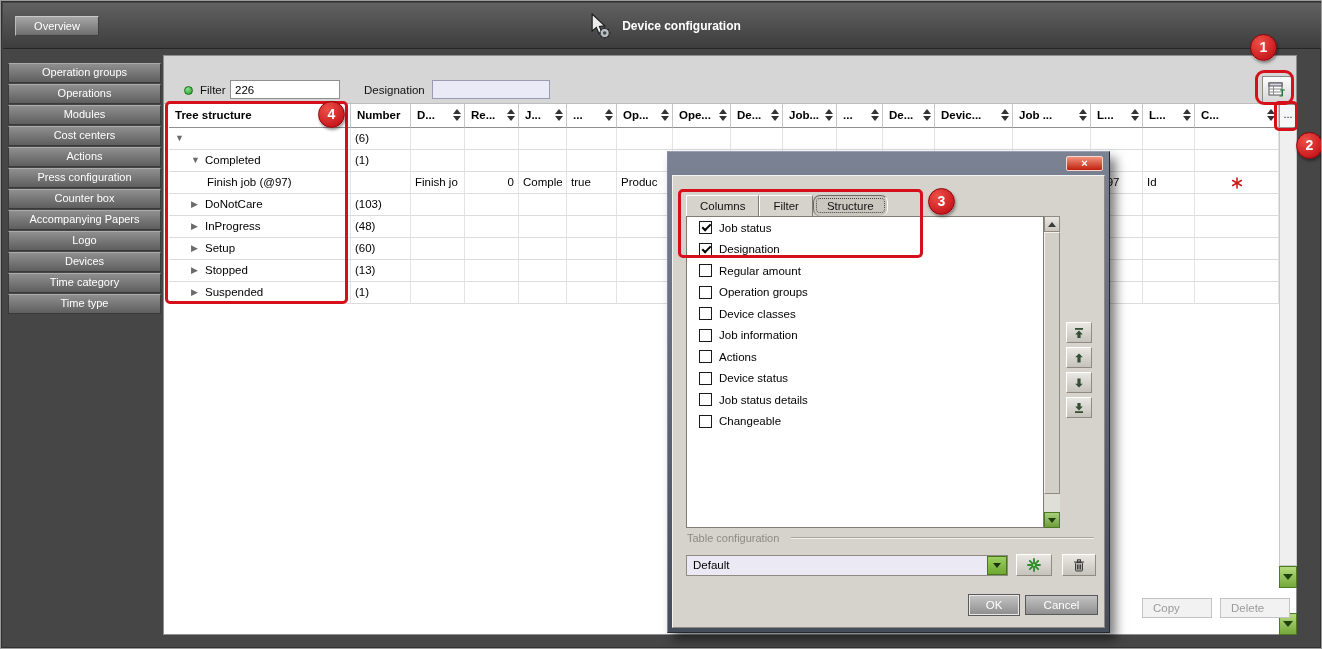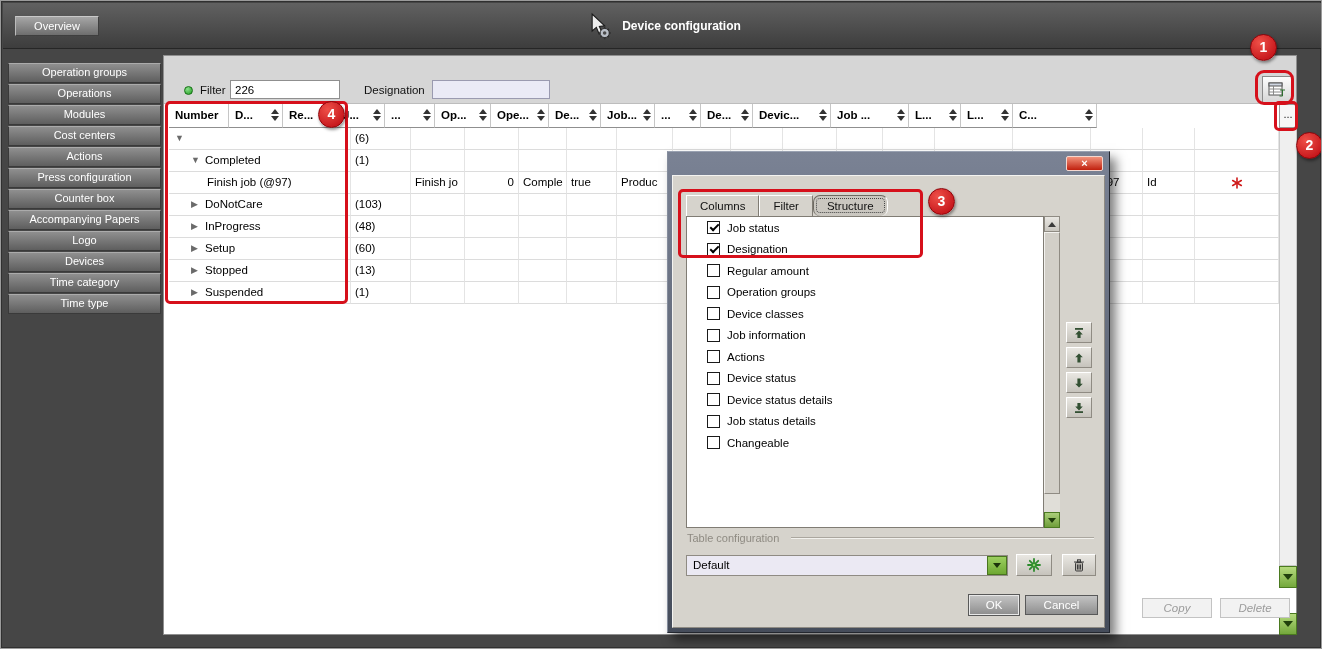--- a/index.html
+++ b/index.html
@@ -43,32 +43,32 @@
 
   
   #more-btn{position:absolute;left:1115px;top:48px;width:18px;height:24px;background:#f7f7f7;border:1px solid #999;font-size:11px;line-height:18px;text-align:center;color:#222;}
   #v-track{position:absolute;left:1115px;top:72px;width:18px;height:438px;background:#efefef;border:1px solid #c9c9c9;border-top:none;}
   .green-btn{position:absolute;left:1115px;width:18px;height:22px;background:linear-gradient(#b5da7d,#74a83c);border:1px solid #4b7a20;display:flex;align-items:center;justify-content:center;}
   #green-down-1{top:510px;}
   #green-down-2{top:557px;}
   .green-tri{width:0;height:0;border-left:5px solid transparent;border-right:5px solid transparent;border-top:6px solid #20400c;}
 
   #footer-buttons{position:absolute;right:6px;bottom:16px;display:flex;gap:8px;}
-  .ft-btn{min-width:70px;height:20px;background:#f2f2f2;border:1px solid #c3c3c3;color:#9b9b9b;font-size:11.5px;text-align:center;line-height:18px;padding:0 10px;font-style:italic;}
+  .ft-btn{min-width:70px;height:20px;background:#f2f2f2;border:1px solid #c3c3c3;color:#9b9b9b;font-size:11.5px;line-height:18px;padding:0 10px;}
 
   
   #dialog{position:absolute;left:666px;top:150px;width:443px;height:482px;background:linear-gradient(#7a8294,#454c5a);border:1px solid #23272f;border-top-color:#99a1b1;border-left-color:#848c9c;box-shadow:6px 7px 10px rgba(0,0,0,.5);z-index:40;}
   #dlg-titlebar{position:absolute;left:0;top:0;width:100%;height:22px;}
   #dlg-close{position:absolute;right:6px;top:4px;width:37px;height:15px;background:linear-gradient(#f2927b,#c0200e);border:1px solid #f4d7cf;border-radius:2px;color:#fff;font-size:11px;font-weight:bold;text-align:center;line-height:12px;}
   #dlg-body{position:absolute;left:4px;top:23px;right:4px;bottom:4px;background:#d6d3cc;border:1px solid #8f8b83;border-top-color:#f4f3f0;border-left-color:#f4f3f0;}
   #dialog-tabs{position:absolute;left:13px;top:19px;display:flex;}
   .tab{height:21px;padding:0 13px;font-size:11.5px;line-height:20px;background:#d6d3cc;border:1px solid #807c74;border-top-color:#fff;border-left-color:#fff;border-bottom:none;color:#111;}
   .tab.active{background:#cac7c0;border-top-color:#6e6a62;border-left-color:#6e6a62;border-right-color:#fff;outline:1px dotted #444;outline-offset:-4px;border-radius:7px;}
   #column-checklist{position:absolute;left:13px;top:40px;width:358px;height:312px;background:#fff;border:1px solid #807c74;overflow:hidden;}
-  .chk-row{display:flex;align-items:center;height:21.5px;padding-left:20px;gap:7px;}
+  .chk-row{display:flex;align-items:center;height:21.5px;padding-left:12px;gap:7px;}
   .chk{width:13px;height:13px;background:#fff;border:1px solid #1a1a1a;position:relative;flex:none;}
   .chk.checked::after{content:"";position:absolute;left:2px;top:2px;width:7px;height:3px;border-left:2px solid #000;border-bottom:2px solid #000;transform:rotate(-45deg);}
   .chk-label{font-size:11.5px;color:#000;white-space:nowrap;}
   #list-scrollbar{position:absolute;left:371px;top:40px;width:16px;height:312px;background:#e0ded8;}
   .sb-btn{position:absolute;left:0;width:16px;height:16px;background:linear-gradient(#e9e7e2,#c9c6bf);border:1px solid #8f8b83;display:flex;align-items:center;justify-content:center;}
   #list-sb-up{top:0;}
   #list-sb-down{top:296px;background:linear-gradient(#aace79,#6f9e3a);border-color:#4c7a22;}
   #list-sb-thumb{position:absolute;left:0;top:16px;width:16px;height:262px;background:#d2cfc8;border:1px solid #8f8b83;border-top-color:#f3f2ef;border-left-color:#f3f2ef;}
   .sb-tri-up{width:0;height:0;border-left:4px solid transparent;border-right:4px solid transparent;border-bottom:5px solid #3a3a3a;}
   .sb-tri-dn{width:0;height:0;border-left:4px solid transparent;border-right:4px solid transparent;border-top:5px solid #1e3c0a;}
@@ -154,20 +154,21 @@
           <line x1="5.5" y1="4" x2="5.5" y2="13" stroke="#8a8a8a"></line>
           <line x1="1" y1="7" x2="14" y2="7" stroke="#8a8a8a"></line>
           <line x1="1" y1="10" x2="14" y2="10" stroke="#8a8a8a"></line>
           <path d="M12 8 h5 M14.5 8 v6 M14.5 14 h-3" stroke="#2e6e2e" fill="none"></path>
         </svg>
       </div>
     </div>
 
     <div id="table">
       <div id="table-header">
+          <div class="th" style="width: 182px;"><span>Tree structure</span></div>
           <div class="th" style="width: 60px;"><span>Number</span></div>
           <div class="th" style="width: 54px;"><span>D...</span><div class="sorter">
               <div class="tri-up"></div>
               <div class="tri-dn"></div>
             </div></div>
           <div class="th" style="width: 54px;"><span>Re...</span><div class="sorter">
               <div class="tri-up"></div>
               <div class="tri-dn"></div>
             </div></div>
           <div class="th" style="width: 48px;"><span>J...</span><div class="sorter">
@@ -460,24 +461,20 @@
             <div class="chk"></div>
             <span class="chk-label">Job information</span>
           </div>
           <div class="chk-row">
             <div class="chk"></div>
             <span class="chk-label">Actions</span>
           </div>
           <div class="chk-row">
             <div class="chk"></div>
             <span class="chk-label">Device status</span>
-          </div>
-          <div class="chk-row">
-            <div class="chk"></div>
-            <span class="chk-label">Device status details</span>
           </div>
           <div class="chk-row">
             <div class="chk"></div>
             <span class="chk-label">Job status details</span>
           </div>
           <div class="chk-row">
             <div class="chk"></div>
             <span class="chk-label">Changeable</span>
           </div>
         </div>

